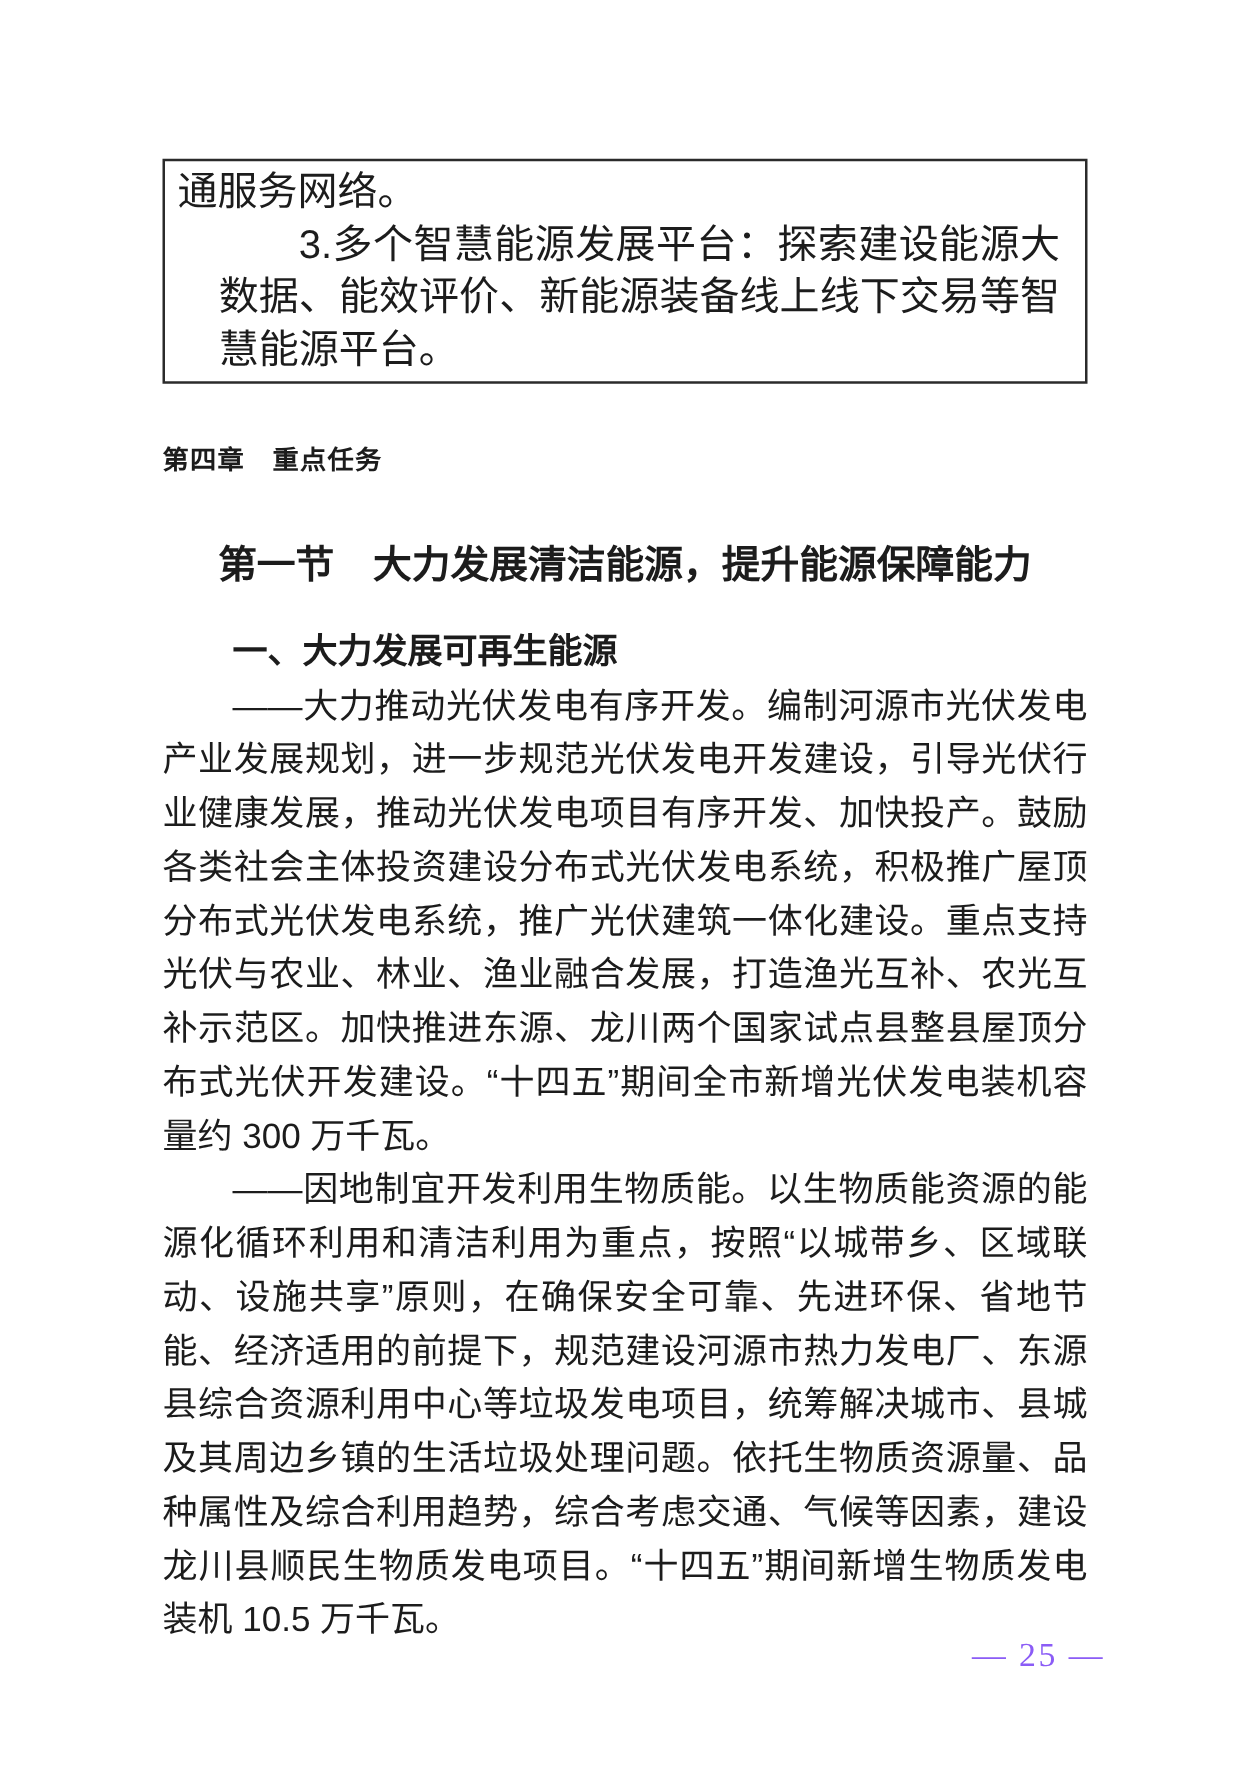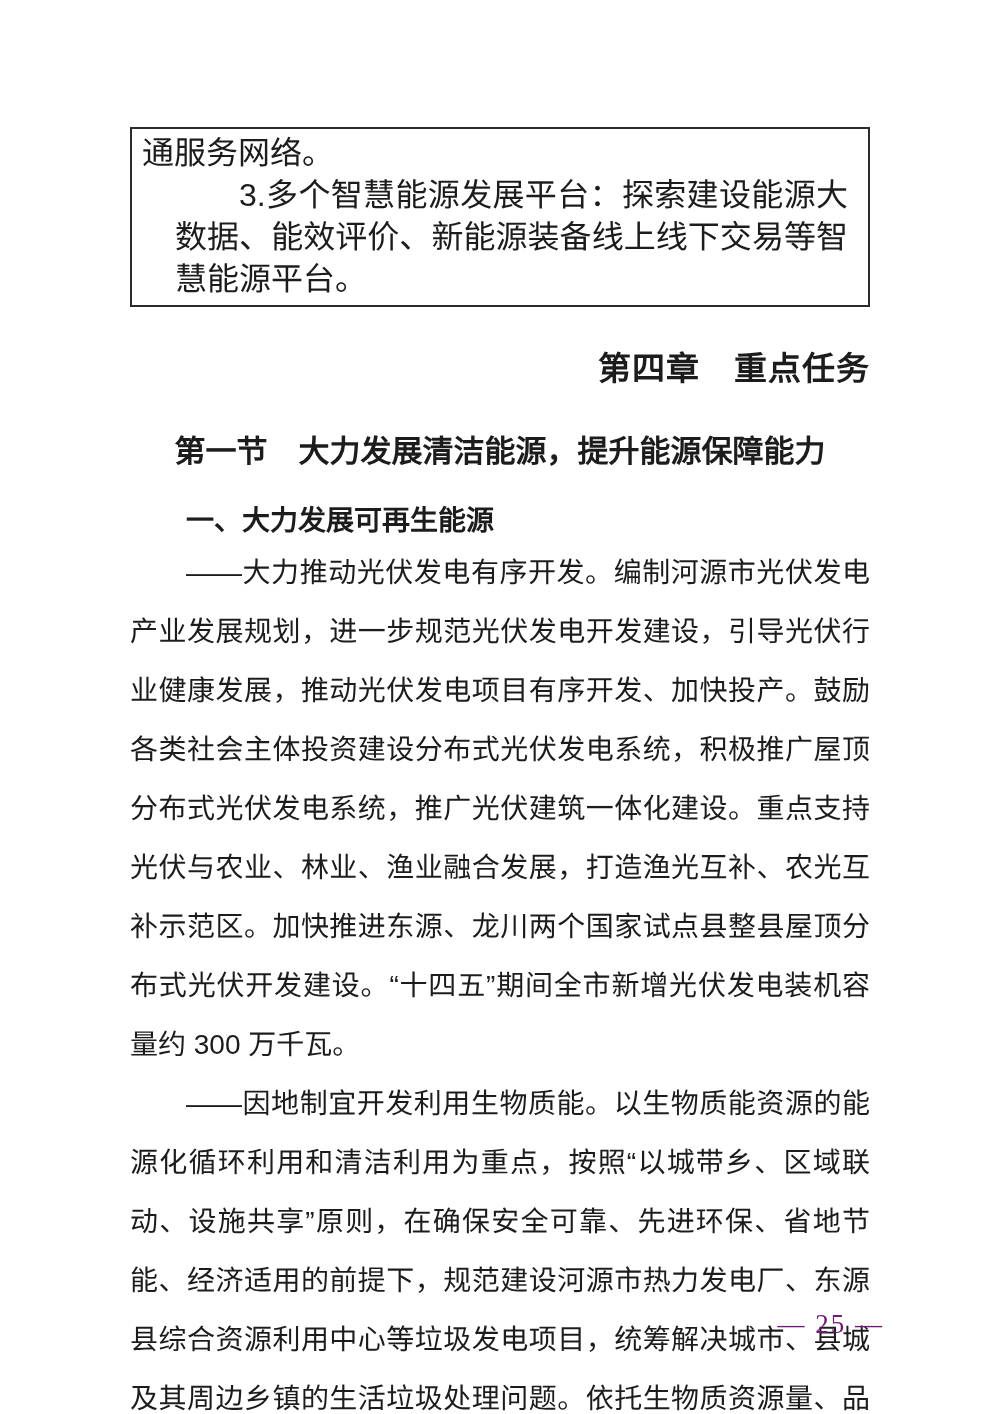--- a/index.html
+++ b/index.html
@@ -36,22 +36,22 @@
   }
   .callout p {
     margin: 0;
   }
   .callout p.indent {
     text-indent: 2em;
     margin-left: 33px;
   }
   h1.chapter {
     margin: 42px 0 0 0;
-    text-align: right;
-    font-size: 33px;
+    text-align: left;
+    font-size: 21px;
     line-height: 40px;
     font-weight: 600;
     letter-spacing: 1px;
   }
   h2.section {
     margin: 43px 0 16px 0;
     text-align: center;
     font-size: 31px;
     line-height: 40px;
     font-weight: 600;
@@ -59,31 +59,31 @@
   h3.subsection {
     margin: 26px 0 0 0;
     font-size: 28px;
     line-height: 45px;
     font-weight: 600;
     text-indent: 2em;
   }
   .bodytext p {
     margin: 0;
     font-size: 28px;
-    line-height: 59px;
+    line-height: 43px;
     text-indent: 2em;
     text-align: justify;
   }
   .footer {
     position: absolute;
     right: 116px;
     bottom: 74px;
     font-family: "Liberation Serif", serif;
     font-size: 27px;
-    color: #701a75;
+    color: #8b5cf6;
     letter-spacing: 2px;
     white-space: nowrap;
     margin-left: 25px;
   }
 </style>
 </head>
 <body>
 
 <div class="page">
   <div class="content">

